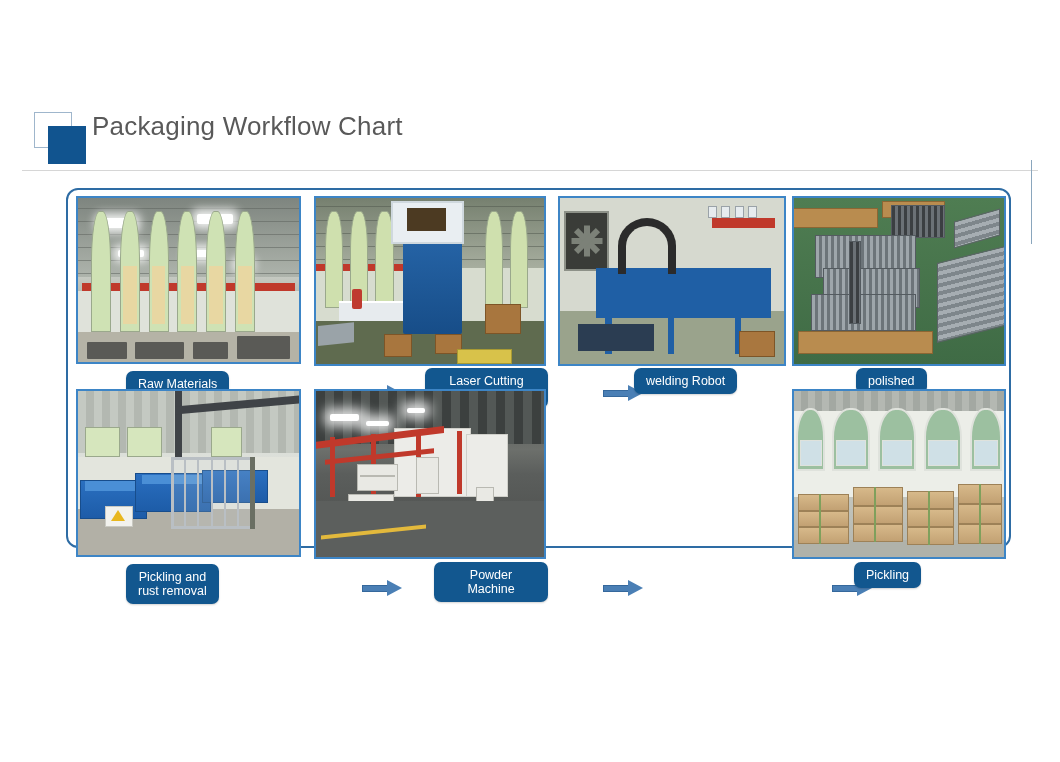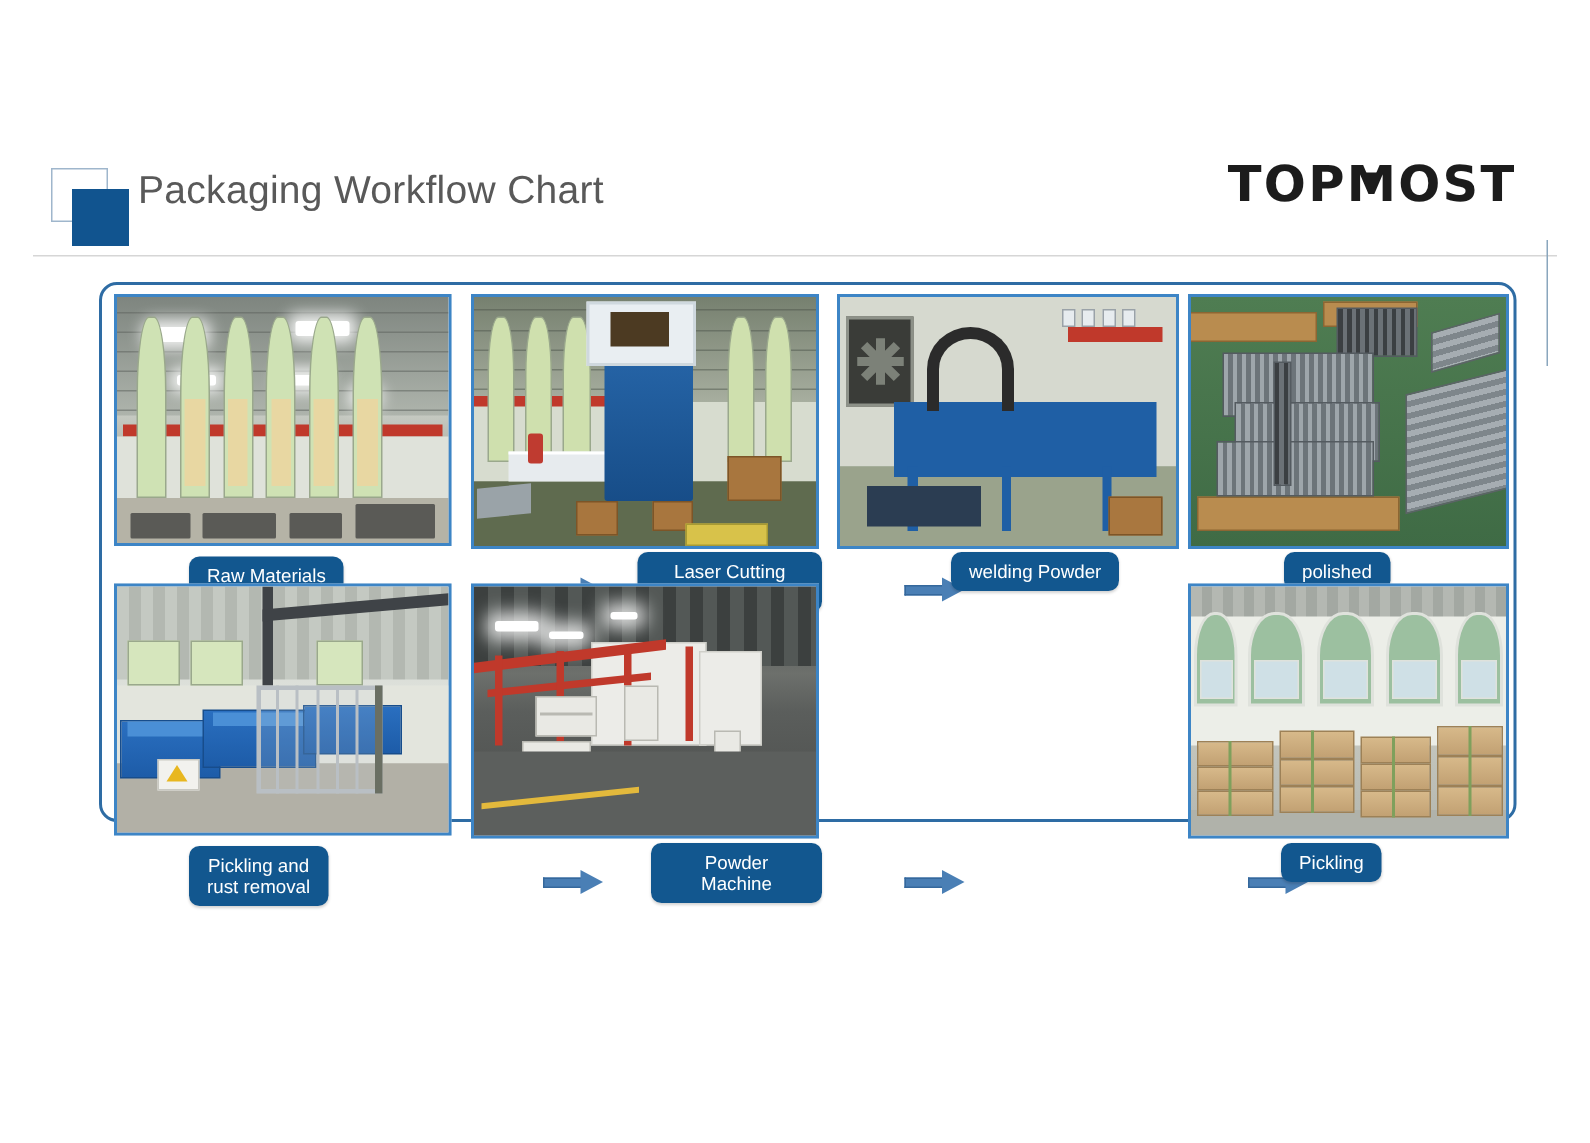--- a/index.html
+++ b/index.html
@@ -206,23 +206,20 @@
     <div class="brand-rule"></div>
   </div>
 
   <div class="logo-mark">
     <div class="sq-outline"></div>
     <div class="sq-solid"></div>
   </div>
 
   <div class="page-title">Packaging Workflow Chart</div>
 
-  <div class="brand">
-    <div class="brand-word"><span>TOP</span><span class="m-wrap"><span>M</span><span class="brand-tri"></span></span><span>OST</span></div>
-  </div>
 
   <div class="flow-box">
 
     <div class="row row-1">
 
       <div class="cell" style="left:8px; width:228px;">
         <div class="photo" style="width:225px;height:168px;">
           <div class="scene p1">
             <div class="roof"></div>
             <div class="truss" style="top:6%;"></div>
@@ -324,21 +321,21 @@
             <div class="floor3"></div>
             <div class="rig"></div>
             <div class="leg" style="left:20%;"></div>
             <div class="leg" style="left:48%;"></div>
             <div class="leg" style="left:78%;"></div>
             <div class="arm"></div>
             <div class="bench"></div>
             <div class="box3"></div>
           </div>
         </div>
-        <div class="badge" style="left:76px; top:172px;">welding Powder</div>
+        <div class="badge" style="left:76px; top:172px;">welding Robot</div>
       </div>
 
       <div class="arrow" style="left:764px; top:189px;">
         <div class="shaft"></div>
           <div class="head"></div>
       </div>
 
       <div class="cell" style="left:724px; width:215px;">
         <div class="photo" style="width:214px;height:170px;">
           <div class="scene p4">

